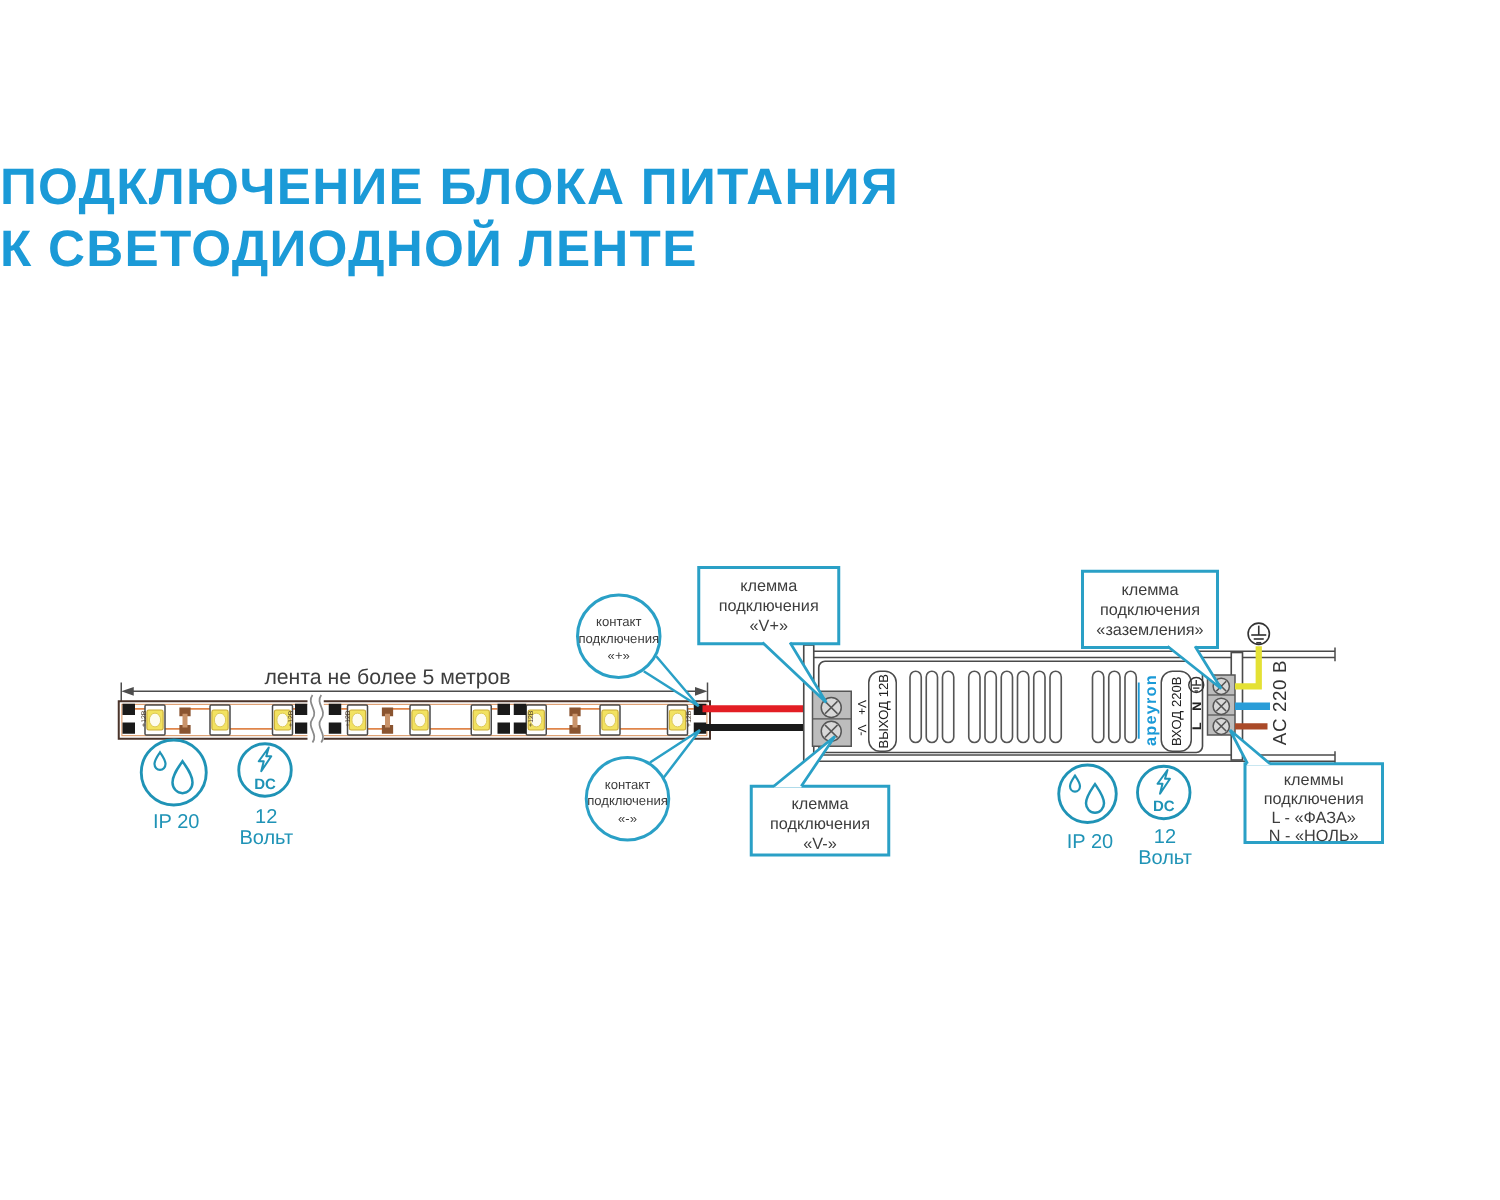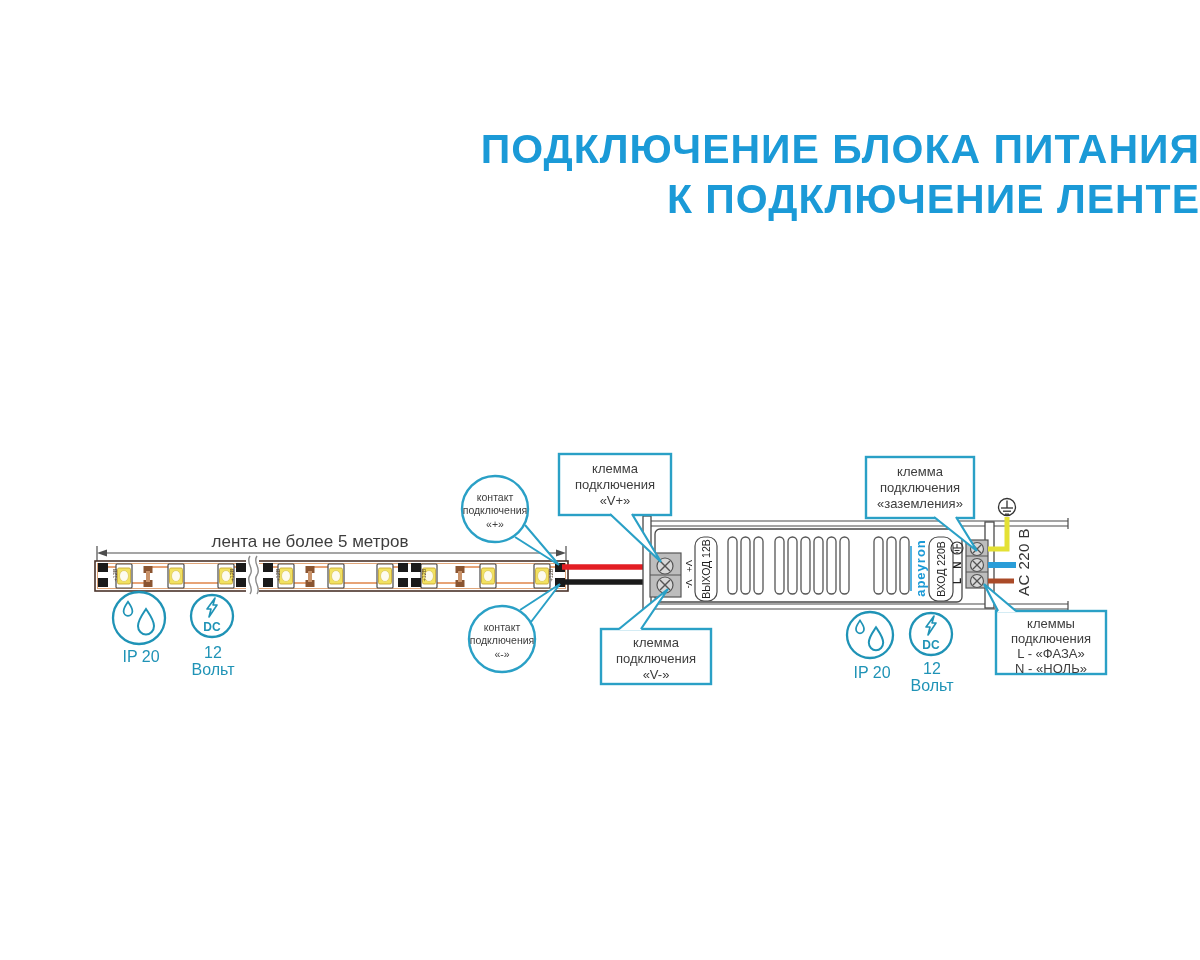--- a/index.html
+++ b/index.html
@@ -1,34 +1,34 @@
 <!DOCTYPE html>
 <html><head>
 <meta charset="utf-8">
 <style>
   html,body{margin:0;padding:0;background:#fff;}
   .canvas{position:relative;width:1200px;height:960px;background:#ffffff;overflow:hidden;
           font-family:"Liberation Sans",sans-serif;}
-  .title{position:absolute;top:124px;left:0;width:100%;text-align:right;
+  .title{position:absolute;top:124px;left:0;width:100%;text-align:left;
          color:#1b9ad7;font-size:41px;font-weight:bold;line-height:50px;letter-spacing:1px;}
   svg{position:absolute;left:0;top:0;}
   svg text{font-family:"Liberation Sans",sans-serif;}
   .callout-text{font-size:13px;fill:#3d3d3d;}
   .circle-text{font-size:10.5px;fill:#3d3d3d;}
   .psu-rot{font-size:10.5px;fill:#222;}
   .badge-label{font-size:16px;fill:#1f93b6;}
 </style>
 </head>
 <body>
 
 <div class="canvas">
 
   <div class="title">
     <div>ПОДКЛЮЧЕНИЕ БЛОКА ПИТАНИЯ</div>
-    <div>К ПОДКЛЮЧЕНИЕ ЛЕНТЕ</div>
+    <div>К СВЕТОДИОДНОЙ ЛЕНТЕ</div>
   </div>
 
   <svg width="1200" height="960" viewBox="0 0 1200 960">
 
     <g>
 
       <g stroke="#4d4d4d" stroke-width="1.2">
         <line x1="97" y1="546" x2="97" y2="561"></line>
         <line x1="566" y1="546" x2="566" y2="561"></line>
         <line x1="100" y1="553" x2="563" y2="553"></line>

